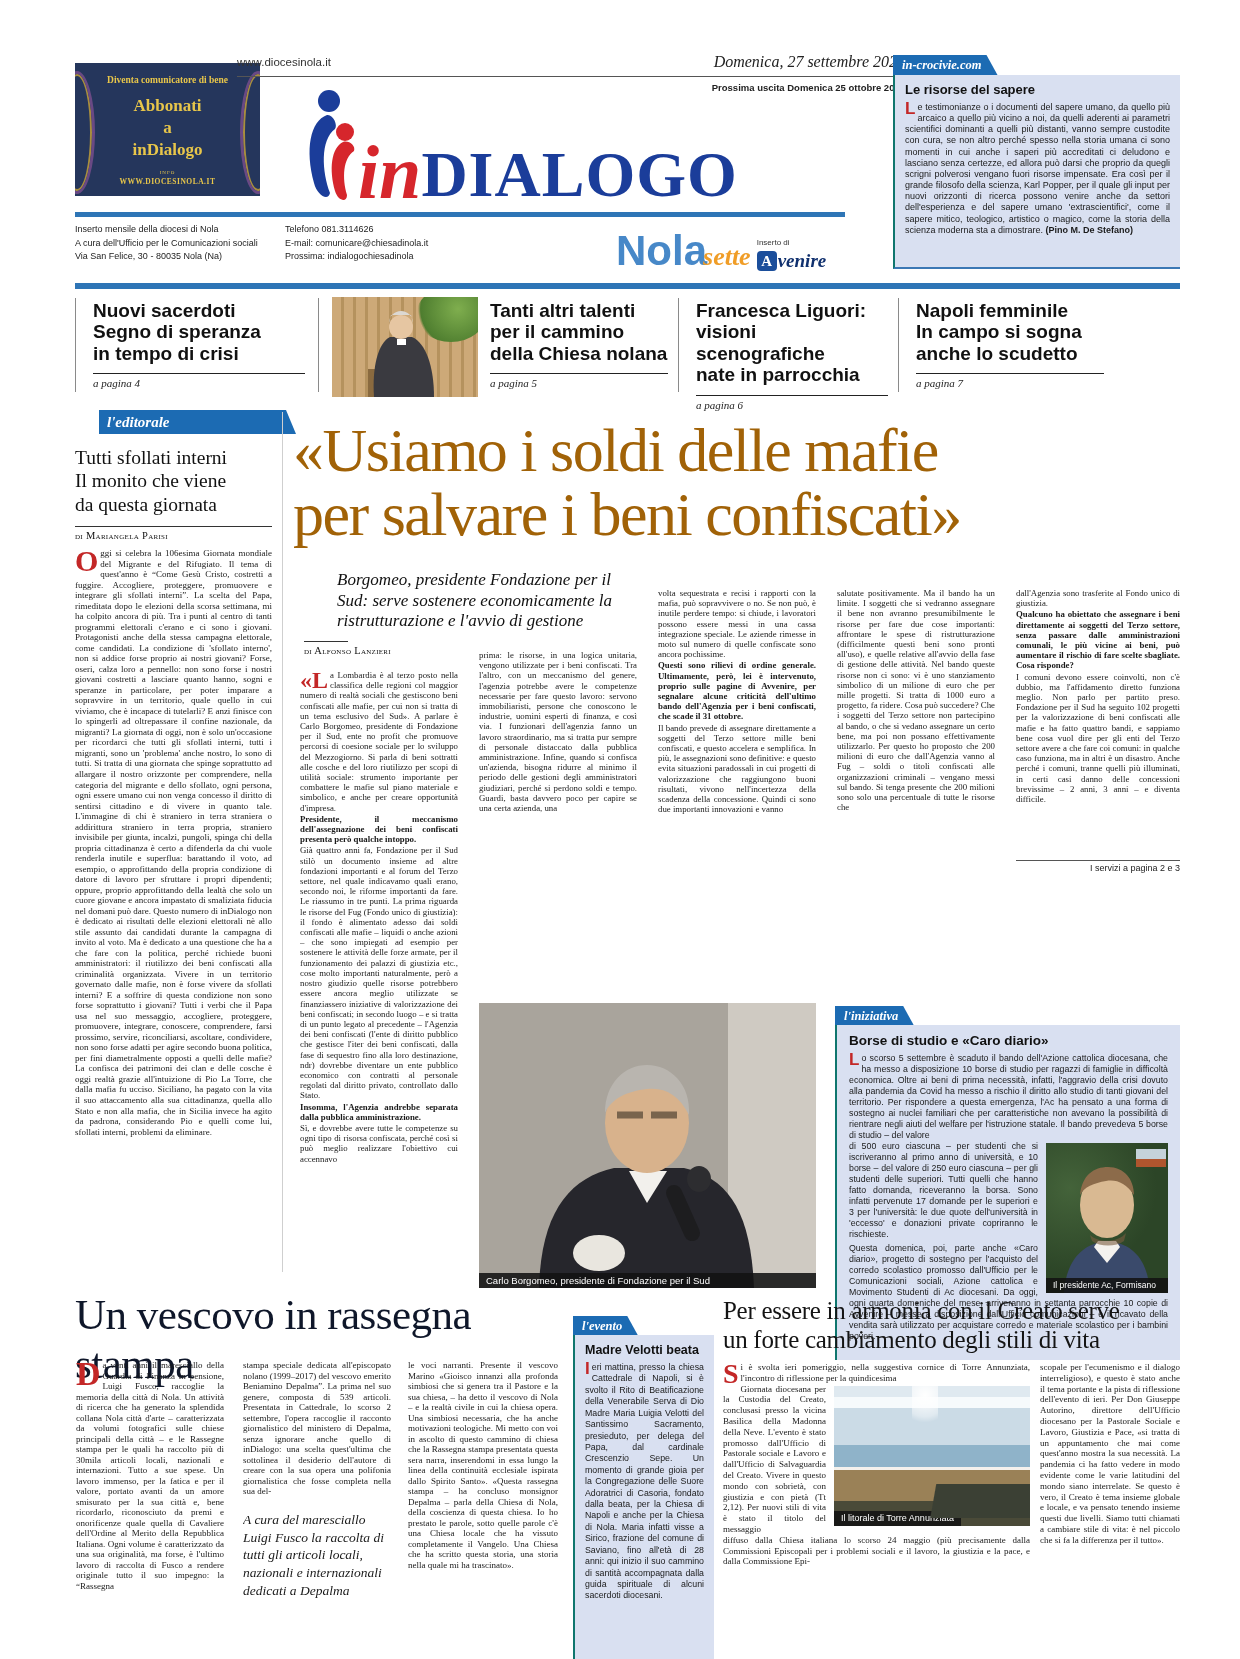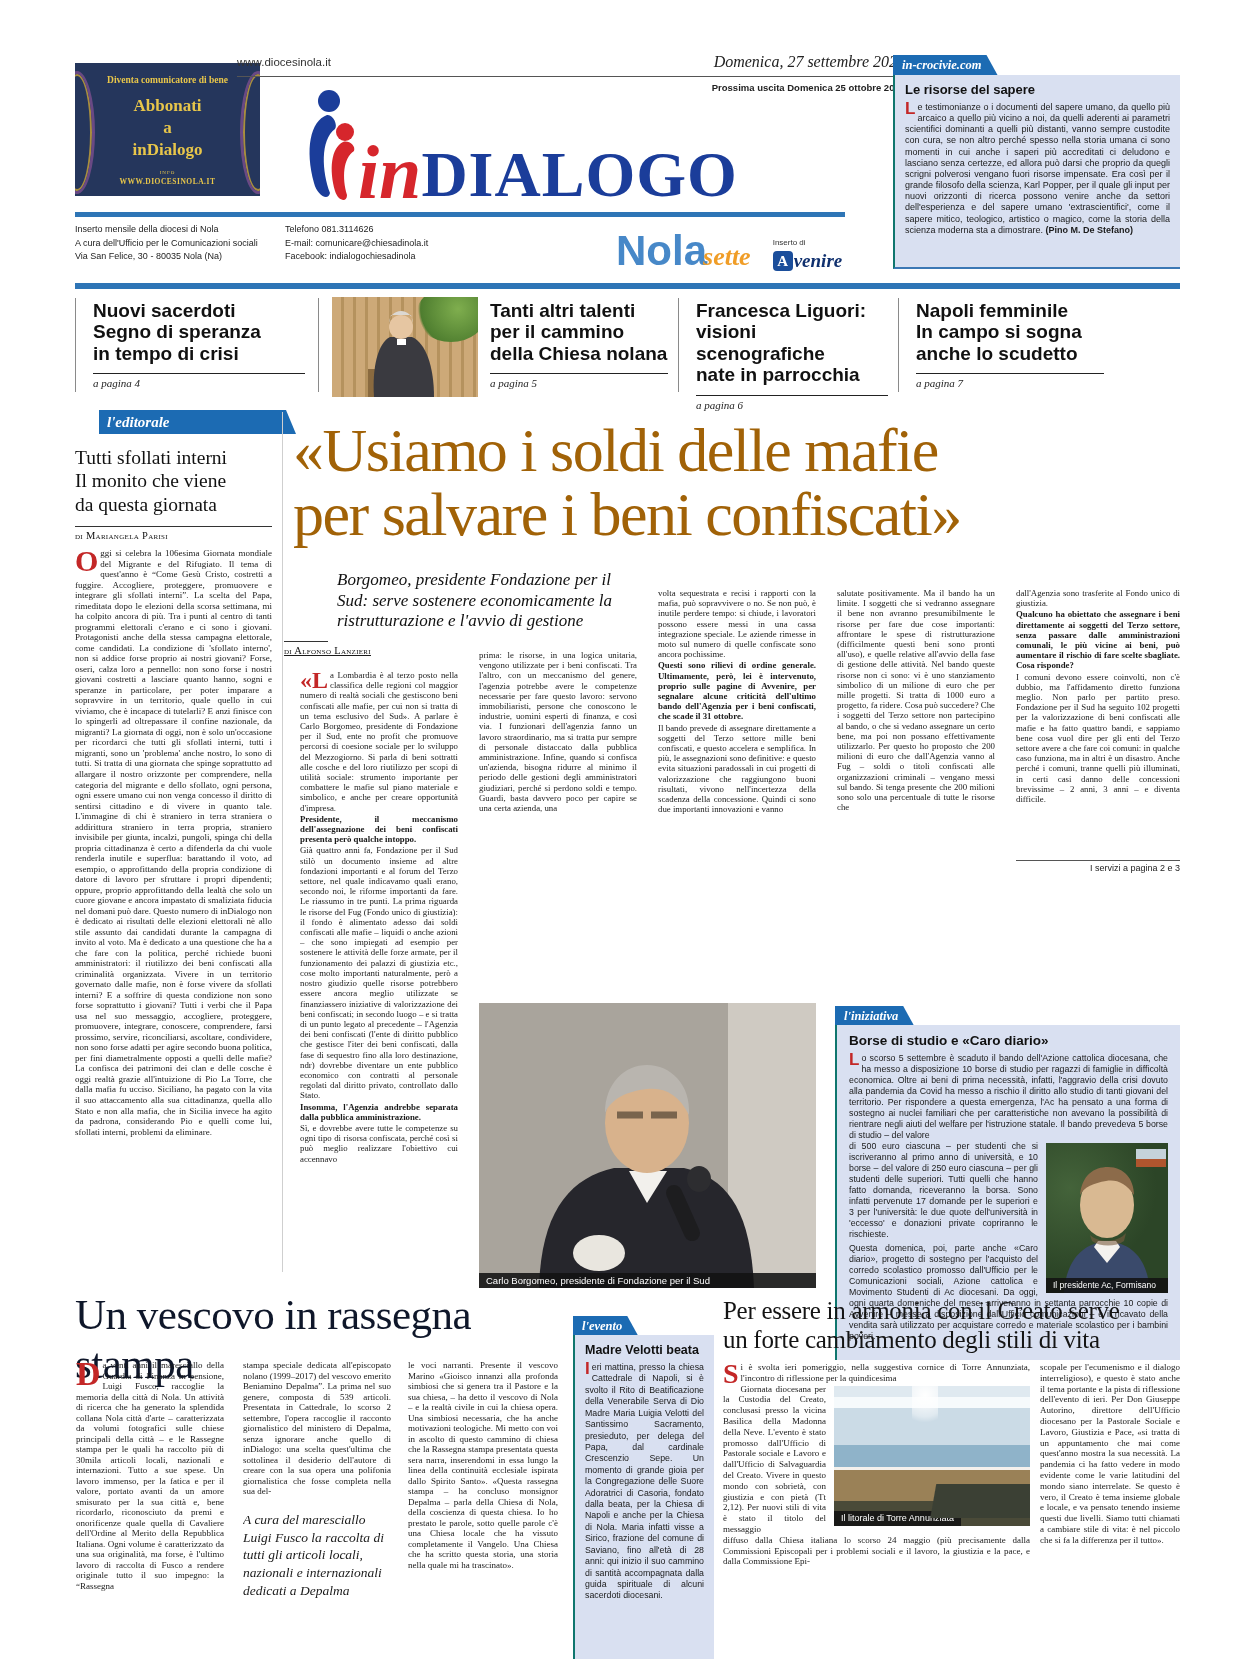--- a/index.html
+++ b/index.html
@@ -76,21 +76,21 @@
   .edit-title{margin-top:12px;font-size:19.5px;line-height:1.2;color:#111;}
   .edit-rule{border-top:1.5px solid #333;margin-top:10px;}
   .byline{font-variant:small-caps;font-size:10.5px;letter-spacing:.3px;margin-top:3px;color:#111;}
   .edit-body{margin-top:7px;font-size:9px;line-height:1.17;height:668px;overflow:hidden;}
   .dc-lg{font-size:30px;}
   .sep-v{left:282px;top:412px;height:860px;width:0;border-left:1px solid #cfcfcf;}
 
   
   .main-hl{left:293px;top:418px;width:890px;font-size:62px;line-height:1.04;letter-spacing:-1.5px;color:#a16207;}
   .standfirst{left:337px;top:570px;width:300px;font-style:italic;font-size:17px;line-height:1.22;color:#111;}
-  .m-byline{left:284px;top:641px;width:158px;text-decoration:underline;}
+  .m-byline{left:304px;top:641px;width:158px;}
   .m-byline .r{width:44px;border-top:1.5px solid #333;margin-bottom:2px;}
   .mcol{width:158px;font-size:8.8px;line-height:1.16;overflow:hidden;}
   .mcol p{margin:0 0 1px 0;}
   .mcol .q{font-weight:bold;}
   .c1{left:300px;top:670px;height:664px;}
   .c2{left:479px;top:650px;height:352px;}
   .c3{left:658px;top:588px;height:414px;}
   .c4{left:837px;top:588px;height:414px;}
   .c5{left:1016px;top:588px;width:164px;height:268px;}
   .servizi{left:1016px;top:860px;width:164px;border-top:1px solid #555;padding-top:2px;text-align:right;
@@ -175,27 +175,27 @@
   <div class="abs rule-blue-1"></div>
 
   <div class="abs info-a sans">
     <div>Inserto mensile della diocesi di Nola</div>
     <div>A cura dell'Ufficio per le Comunicazioni sociali</div>
     <div>Via San Felice, 30 - 80035 Nola (Na)</div>
   </div>
   <div class="abs info-b sans">
     <div>Telefono 081.3114626</div>
     <div>E-mail: comunicare@chiesadinola.it</div>
-    <div>Facebook: indialogochiesadinola</div>
+    <div>Prossima: indialogochiesadinola</div>
   </div>
 
   <div class="abs nolasette" style="display:flex;align-items:flex-end;">
     <span class="nola">Nola</span>
     <span class="sette">sette</span>
-    <span style="margin-left:22px;">
+    <span style="margin-left:6px;">
       <span class="inserto">Inserto di</span>
       <span class="avv">
         <span class="avv-a">A</span>
         <span class="avv-rest">venire</span>
       </span>
     </span>
   </div>
 
   <div class="abs incro">
     <span class="tab">in-crocivie.com</span>

